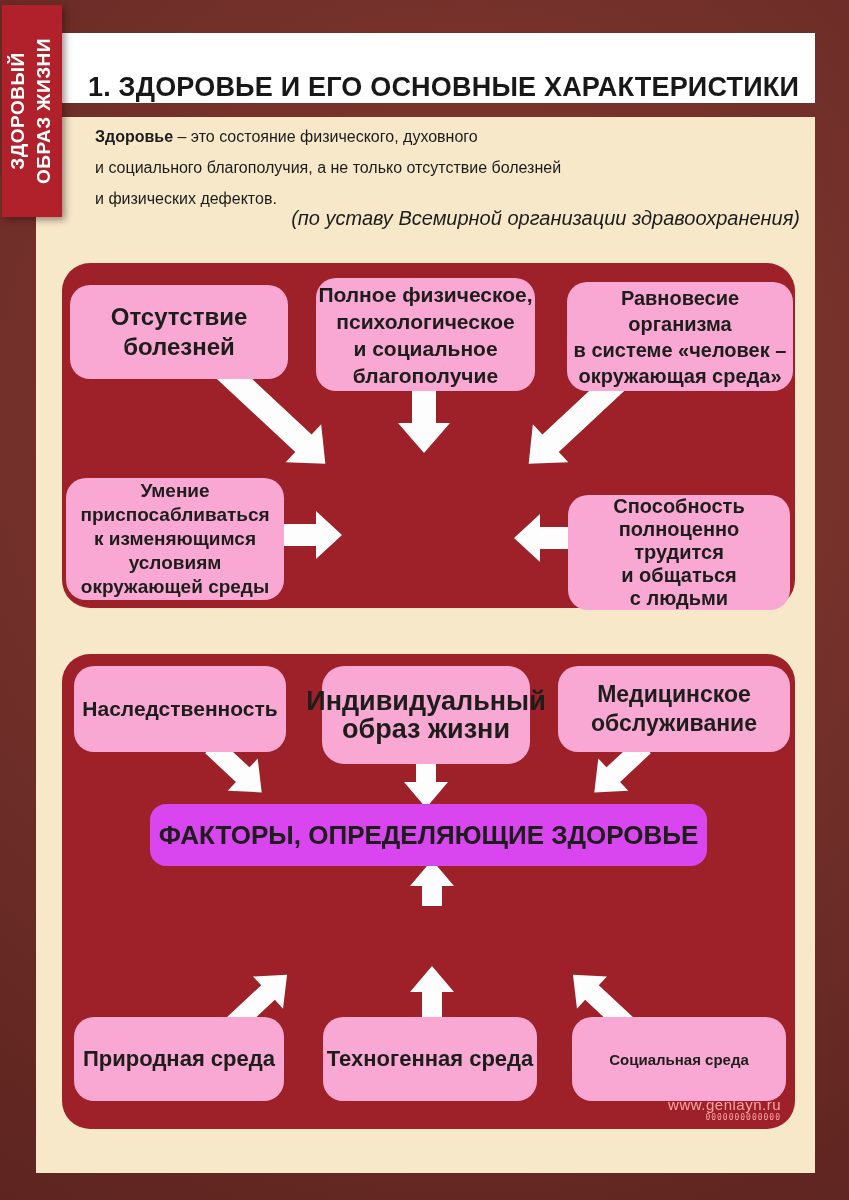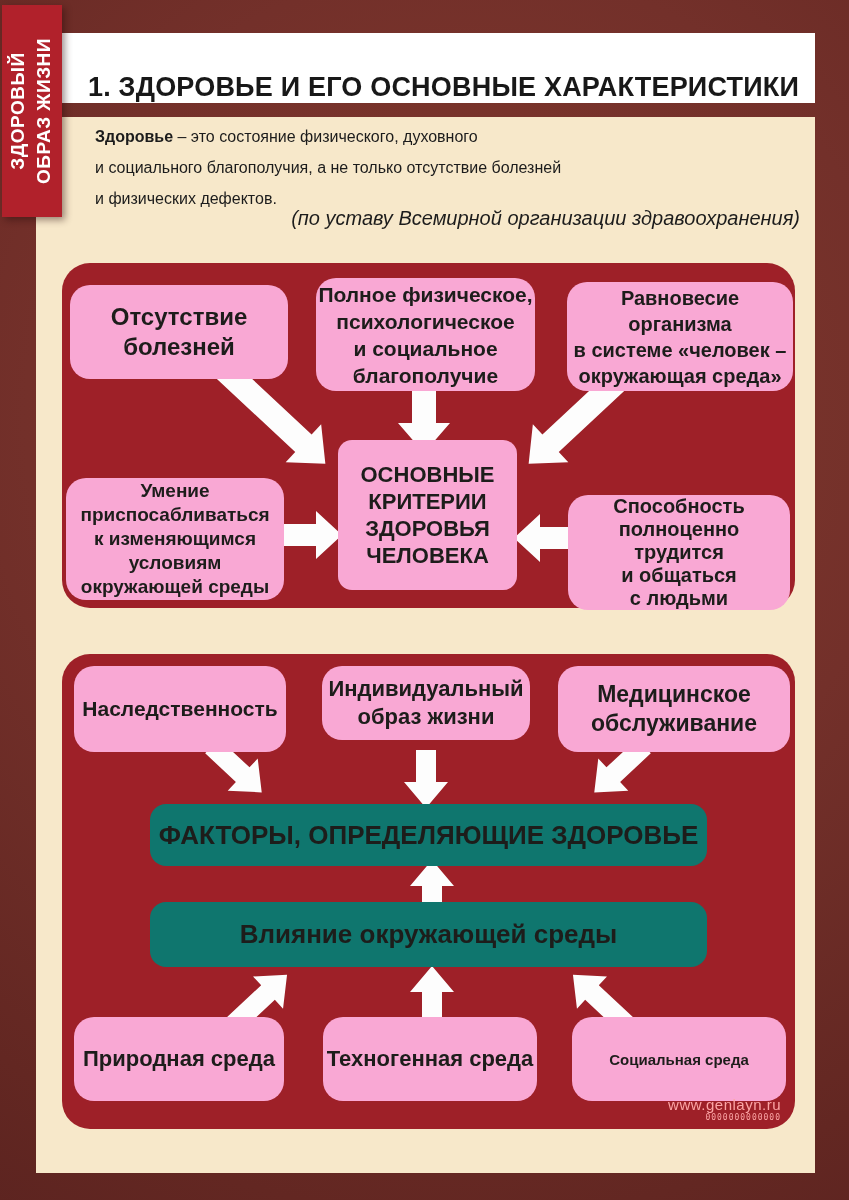--- a/index.html
+++ b/index.html
@@ -60,24 +60,24 @@
   }
   
   .box-a{left:8px;top:22px;width:218px;height:94px;font-size:24px;line-height:30px;}
   .box-b{left:254px;top:15px;width:219px;height:113px;font-size:21px;line-height:27px;}
   .box-c{left:505px;top:19px;width:226px;height:109px;font-size:20px;line-height:26px;}
   .box-center{left:276px;top:177px;width:179px;height:150px;font-size:22px;line-height:27px;border-radius:14px;z-index:3;}
   .box-d{left:4px;top:215px;width:218px;height:122px;font-size:19px;line-height:24px;}
   .box-e{left:506px;top:220px;width:222px;height:115px;font-size:20px;line-height:23px;margin-top:12px;}
   
   .box-n1{left:12px;top:12px;width:212px;height:86px;font-size:21px;}
-  .box-n2{left:260px;top:12px;width:208px;height:74px;font-size:22px;line-height:28px;}
+  .box-n2{left:260px;top:12px;width:208px;height:98px;font-size:27px;line-height:28px;border-radius:22px;}
   .box-n3{left:496px;top:12px;width:232px;height:86px;font-size:23px;line-height:29px;}
   .bar{
-    position:absolute;left:88px;width:557px;background:#0f766e;border-radius:16px;
+    position:absolute;left:88px;width:557px;background:#d946ef;border-radius:16px;
     display:flex;align-items:center;justify-content:center;
     font-weight:bold;font-size:26px;color:#1d1d1b;z-index:2;
   }
   .bar-factors{top:150px;height:62px;}
   .bar-env{top:248px;height:65px;}
   .box-b1{left:12px;top:363px;width:210px;height:84px;font-size:22px;}
   .box-b2{left:261px;top:363px;width:214px;height:84px;font-size:22px;}
   .box-b3{left:510px;top:363px;width:214px;height:84px;font-size:15px;}
   .footer-credit{
     position:absolute;right:14px;bottom:6px;text-align:right;color:#fca5a5;z-index:2;
@@ -119,24 +119,20 @@
     <div class="wbox box-a">Отсутствие
 болезней</div>
     <div class="wbox box-b">Полное физическое,
 психологическое
 и социальное
 благополучие</div>
     <div class="wbox box-c">Равновесие
 организма
 в системе «человек –
 окружающая среда»</div>
-    <div class="wbox box-center">ОСНОВНЫЕ
-КРИТЕРИИ
-ЗДОРОВЬЯ
-ЧЕЛОВЕКА</div>
     <div class="wbox box-d">Умение
 приспосабливаться
 к изменяющимся
 условиям
 окружающей среды</div>
     <div class="wbox box-e">Способность
 полноценно
 трудится
 и общаться
 с людьми</div>
@@ -151,21 +147,20 @@
       <polygon class="arrow" points="0,-10 52,-10 52,-22 78,0 52,22 52,10 0,10" transform="translate(168,374) rotate(-43)"></polygon>
       <polygon class="arrow" points="0,-10 34,-10 34,-22 60,0 34,22 34,10 0,10" transform="translate(370,372) rotate(-90)"></polygon>
       <polygon class="arrow" points="0,-10 52,-10 52,-22 78,0 52,22 52,10 0,10" transform="translate(568,374) rotate(-137)"></polygon>
     </svg>
     <div class="wbox box-n1">Наследственность</div>
     <div class="wbox box-n2">Индивидуальный
 образ жизни</div>
     <div class="wbox box-n3">Медицинское
 обслуживание</div>
     <div class="bar bar-factors">ФАКТОРЫ, ОПРЕДЕЛЯЮЩИЕ ЗДОРОВЬЕ</div>
-    <div class="bar bar-env">Влияние окружающей среды</div>
     <div class="wbox box-b2">Техногенная среда</div>
     <div class="wbox box-b1">Природная среда</div>
     <div class="wbox box-b3">Социальная среда</div>
     <div class="footer-credit">
       <div class="footer-site">www.genlayn.ru</div>
       <div class="footer-barcode">0000000000000</div>
     </div>
   </section>
 
 </div>

